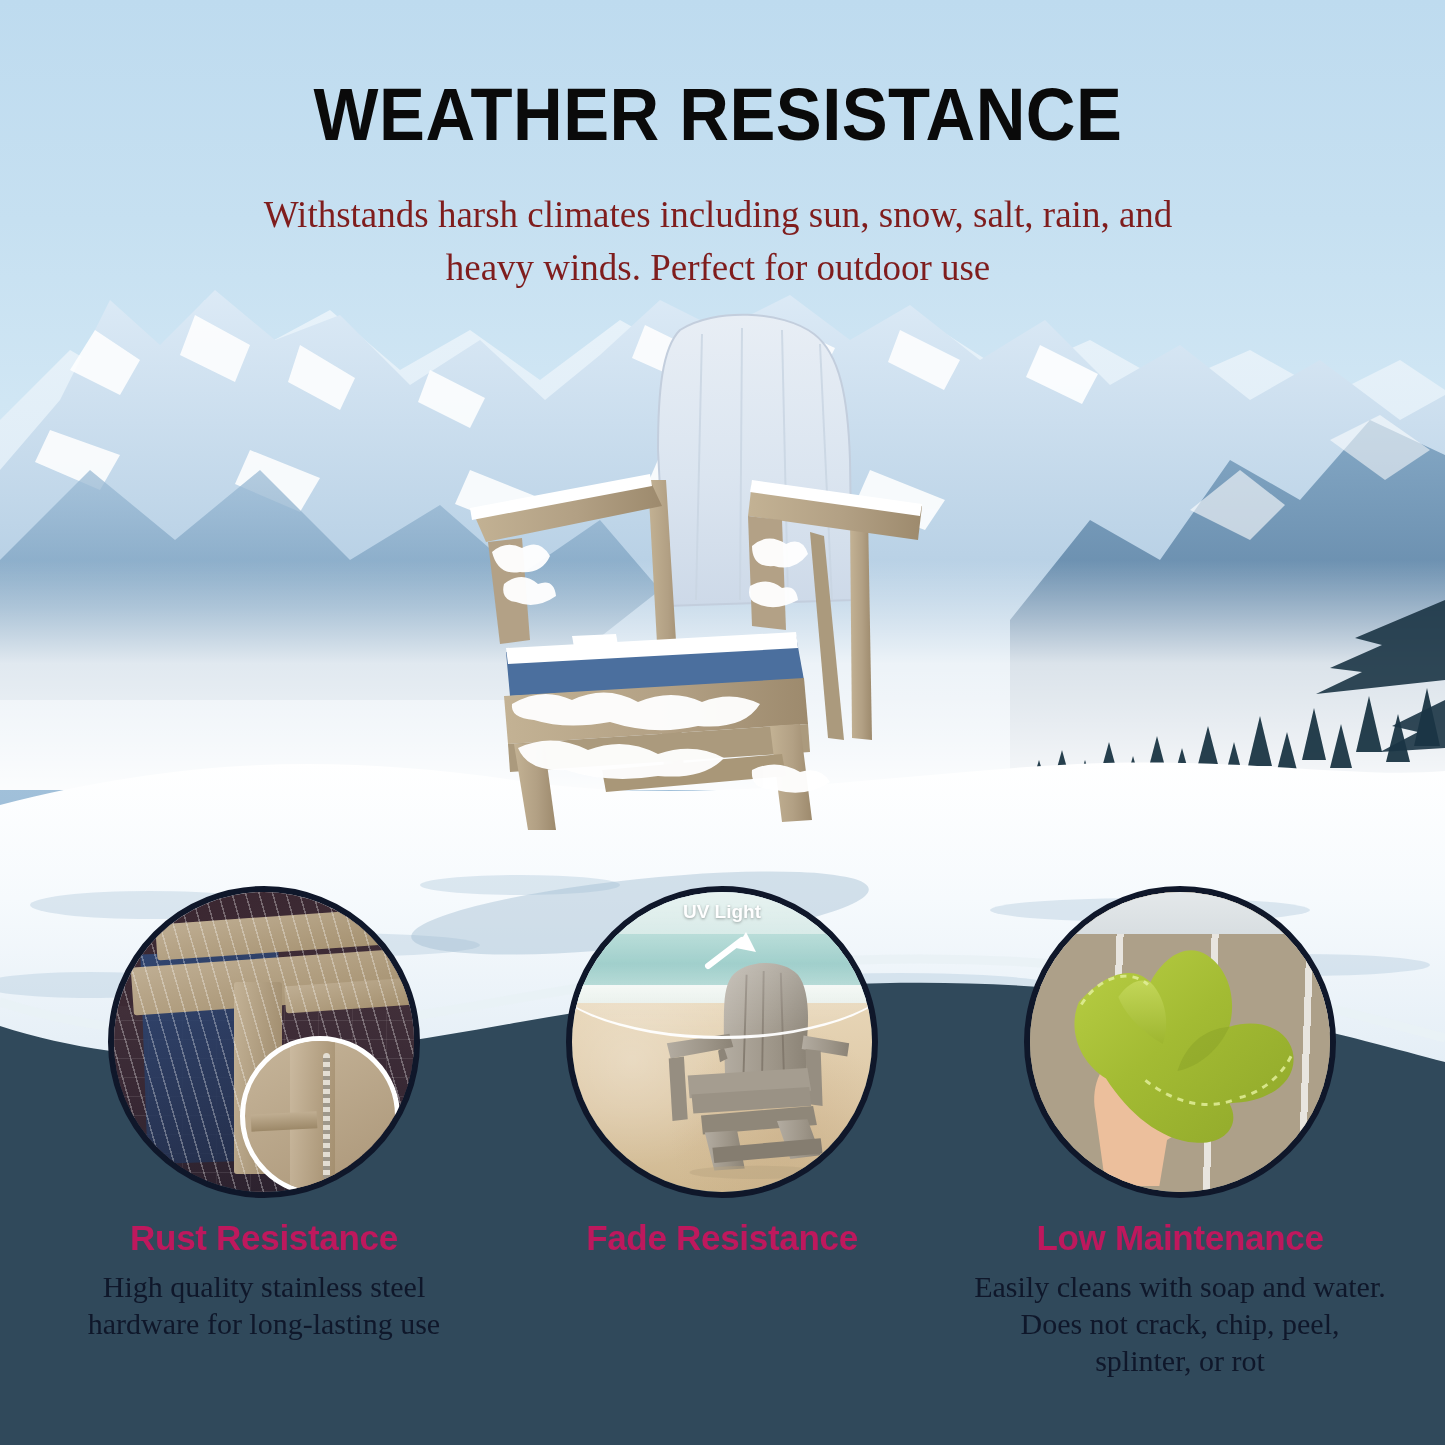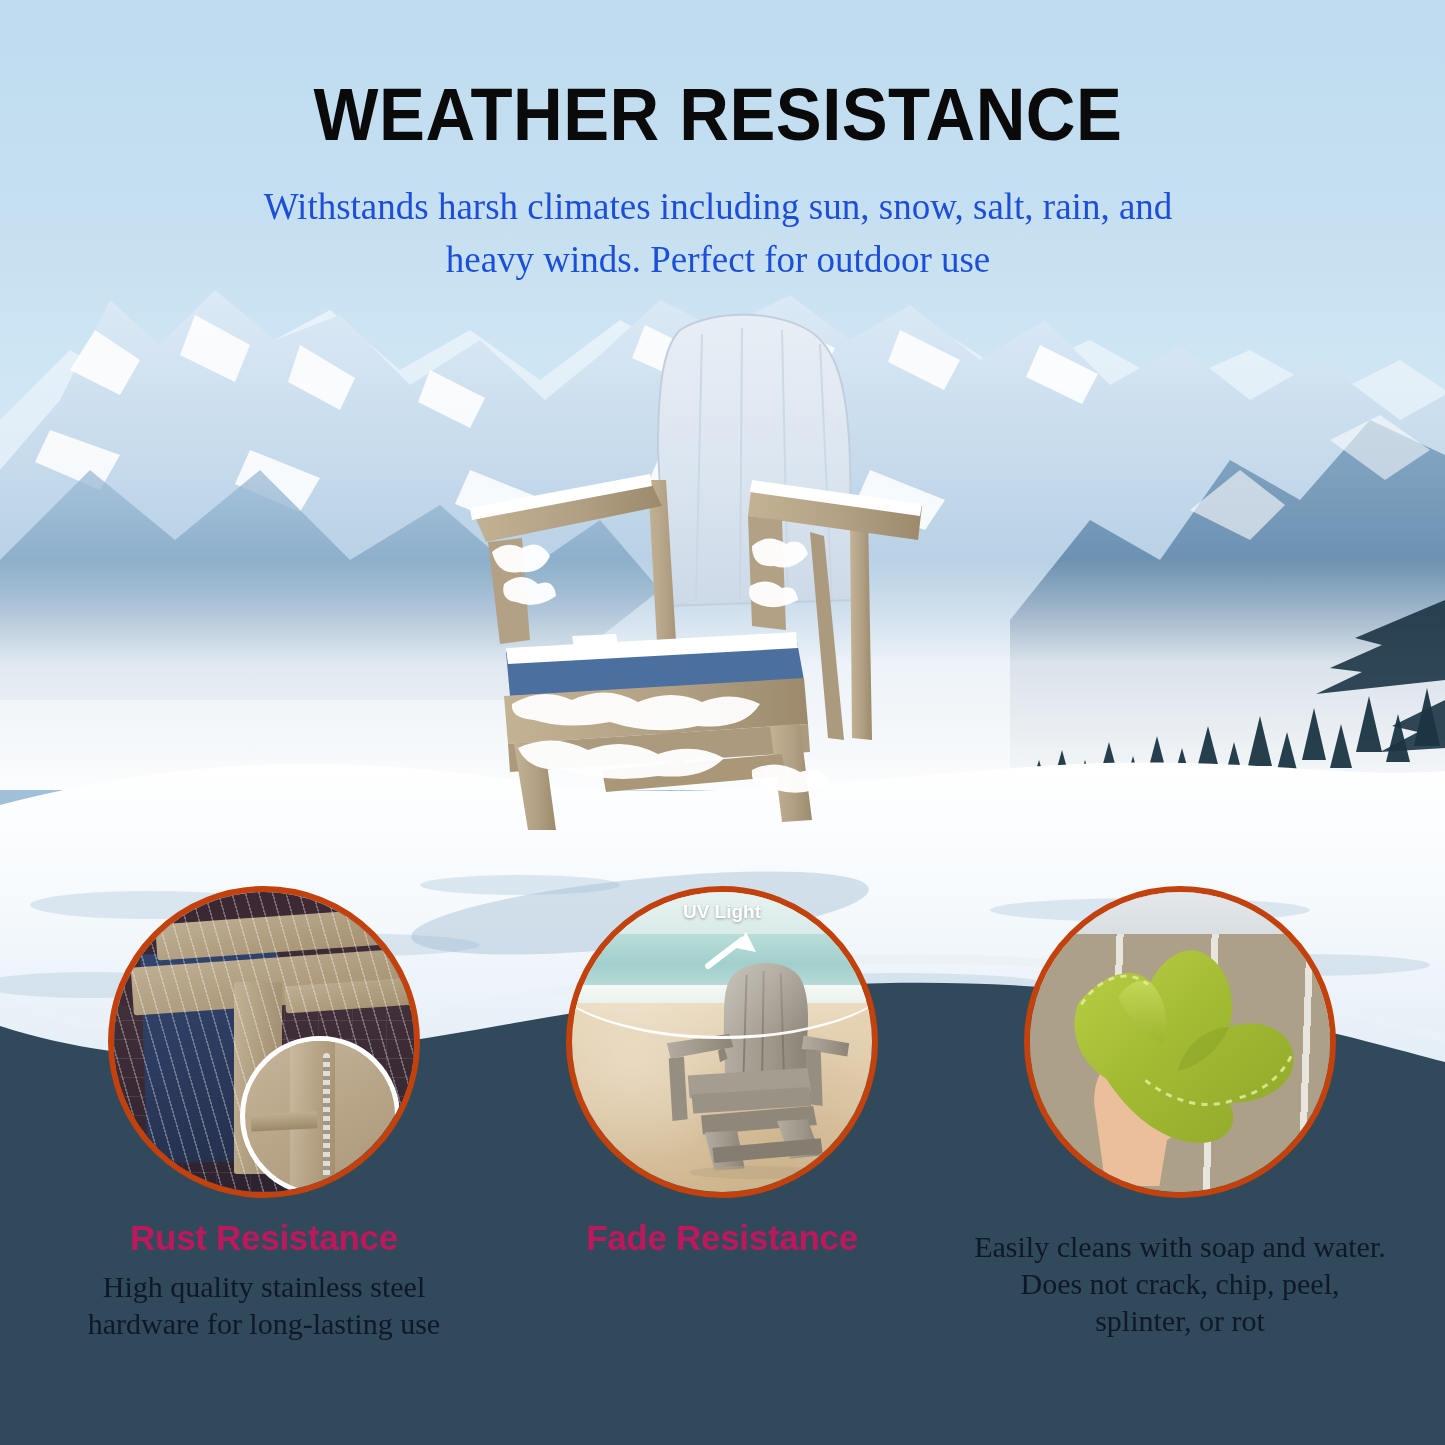--- a/index.html
+++ b/index.html
@@ -30,29 +30,29 @@
   
   .header{position:absolute;left:0;top:0;width:1436px;text-align:center;}
   .title{
     margin:0;padding-top:72px;
     font-family:"Liberation Sans",sans-serif;
     font-weight:700;font-size:74px;letter-spacing:0.5px;
     color:#0a0a0a;
     transform:scaleX(0.93);
   }
   .subtitle{
-    margin:0 auto;padding-top:24px;width:1000px;
+    margin:8px auto;padding-top:24px;width:1000px;
     font-family:"Liberation Serif",serif;
-    font-size:37px;line-height:1.42;color:#1d4ed8;
+    font-size:37px;line-height:1.42;color:#7f1d1d;
   }
 
   
   .circle{
     position:absolute;width:312px;height:312px;border-radius:50%;
-    border:6px solid #c2410c;overflow:hidden;
+    border:6px solid #0f172a;overflow:hidden;
     box-sizing:border-box;
   }
   .c1{left:108px;top:886px;}
   .c2{left:566px;top:886px;}
   .c3{left:1024px;top:886px;}
 
   .circ-inner{position:absolute;left:0;top:0;width:100%;height:100%;}
 
   
   .rain-bg{
@@ -432,17 +432,18 @@
 
   <div class="captions">
     <div class="col col1">
       <h3 class="feat-title">Rust Resistance</h3>
       <p class="feat-desc">High quality stainless steel hardware for long-lasting use</p>
     </div>
     <div class="col col2">
       <h3 class="feat-title">Fade Resistance</h3>
     </div>
     <div class="col col3">
+      <h3 class="feat-title">Low Maintenance</h3>
       <p class="feat-desc">Easily cleans with soap and water. Does not crack, chip, peel, splinter, or rot</p>
     </div>
   </div>
 
 </div>
 
 </body></html>

